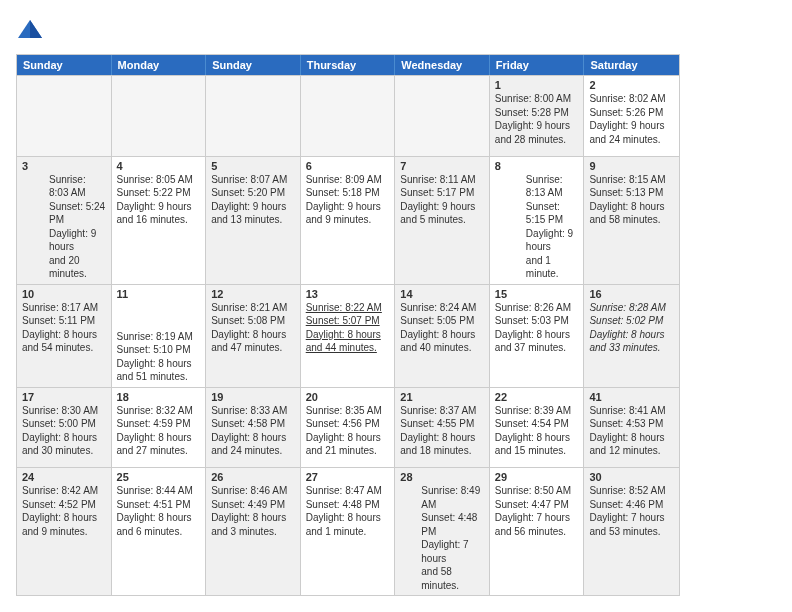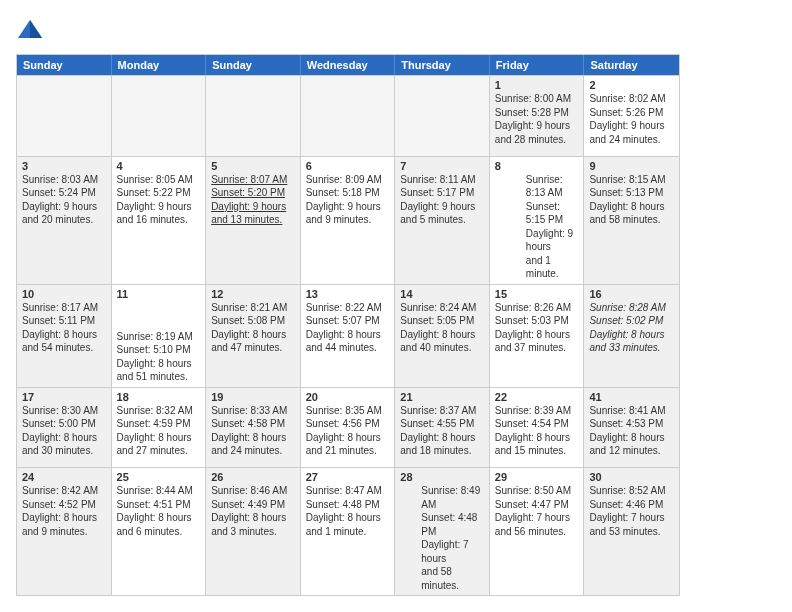--- a/index.html
+++ b/index.html
@@ -132,22 +132,22 @@
       <div class="month-title"></div>
       <div class="location"></div>
     </div>
   </div>
 
   <div class="calendar">
     <div class="cal-header">
     <div class="cal-header-cell">Sunday</div>
         <div class="cal-header-cell">Monday</div>
         <div class="cal-header-cell">Sunday</div>
+        <div class="cal-header-cell">Thursday</div>
         <div class="cal-header-cell">Wednesday</div>
-        <div class="cal-header-cell">Thursday</div>
         <div class="cal-header-cell">Friday</div>
         <div class="cal-header-cell">Saturday</div>
       </div>
     <div class="cal-body">
     <div class="cal-row">
           <div class="cal-cell empty"></div>
           <div class="cal-cell empty"></div>
           <div class="cal-cell empty"></div>
           <div class="cal-cell empty"></div>
           <div class="cal-cell empty"></div>
@@ -162,35 +162,35 @@
             <span class="day-num">2</span>
             <div class="day-info" style="white-space: pre-line;">Sunrise: 8:02 AM
 Sunset: 5:26 PM
 Daylight: 9 hours
 and 24 minutes.</div>
           </div>
         </div>
         <div class="cal-row">
           <div class="cal-cell shaded">
             <span class="day-num">3</span>
-            <div class="day-info" style="white-space: pre-line;">Sunrise: 8:03 AM
+            <div class="day-info" style="white-space: pre-line; margin-left: 27px;">Sunrise: 8:03 AM
 Sunset: 5:24 PM
 Daylight: 9 hours
 and 20 minutes.</div>
           </div>
           <div class="cal-cell">
             <span class="day-num">4</span>
             <div class="day-info" style="white-space: pre-line;">Sunrise: 8:05 AM
 Sunset: 5:22 PM
 Daylight: 9 hours
 and 16 minutes.</div>
           </div>
           <div class="cal-cell shaded">
             <span class="day-num">5</span>
-            <div class="day-info" style="white-space: pre-line; text-decoration: underline;">Sunrise: 8:07 AM
+            <div class="day-info" style="white-space: pre-line;">Sunrise: 8:07 AM
 Sunset: 5:20 PM
 Daylight: 9 hours
 and 13 minutes.</div>
           </div>
           <div class="cal-cell">
             <span class="day-num">6</span>
             <div class="day-info" style="white-space: pre-line;">Sunrise: 8:09 AM
 Sunset: 5:18 PM
 Daylight: 9 hours
 and 9 minutes.</div>
@@ -234,21 +234,21 @@
           </div>
           <div class="cal-cell shaded">
             <span class="day-num">12</span>
             <div class="day-info" style="white-space: pre-line;">Sunrise: 8:21 AM
 Sunset: 5:08 PM
 Daylight: 8 hours
 and 47 minutes.</div>
           </div>
           <div class="cal-cell">
             <span class="day-num">13</span>
-            <div class="day-info" style="white-space: pre-line;">Sunrise: 8:22 AM
+            <div class="day-info" style="white-space: pre-line; text-decoration: underline;">Sunrise: 8:22 AM
 Sunset: 5:07 PM
 Daylight: 8 hours
 and 44 minutes.</div>
           </div>
           <div class="cal-cell shaded">
             <span class="day-num">14</span>
             <div class="day-info" style="white-space: pre-line;">Sunrise: 8:24 AM
 Sunset: 5:05 PM
 Daylight: 8 hours
 and 40 minutes.</div>

